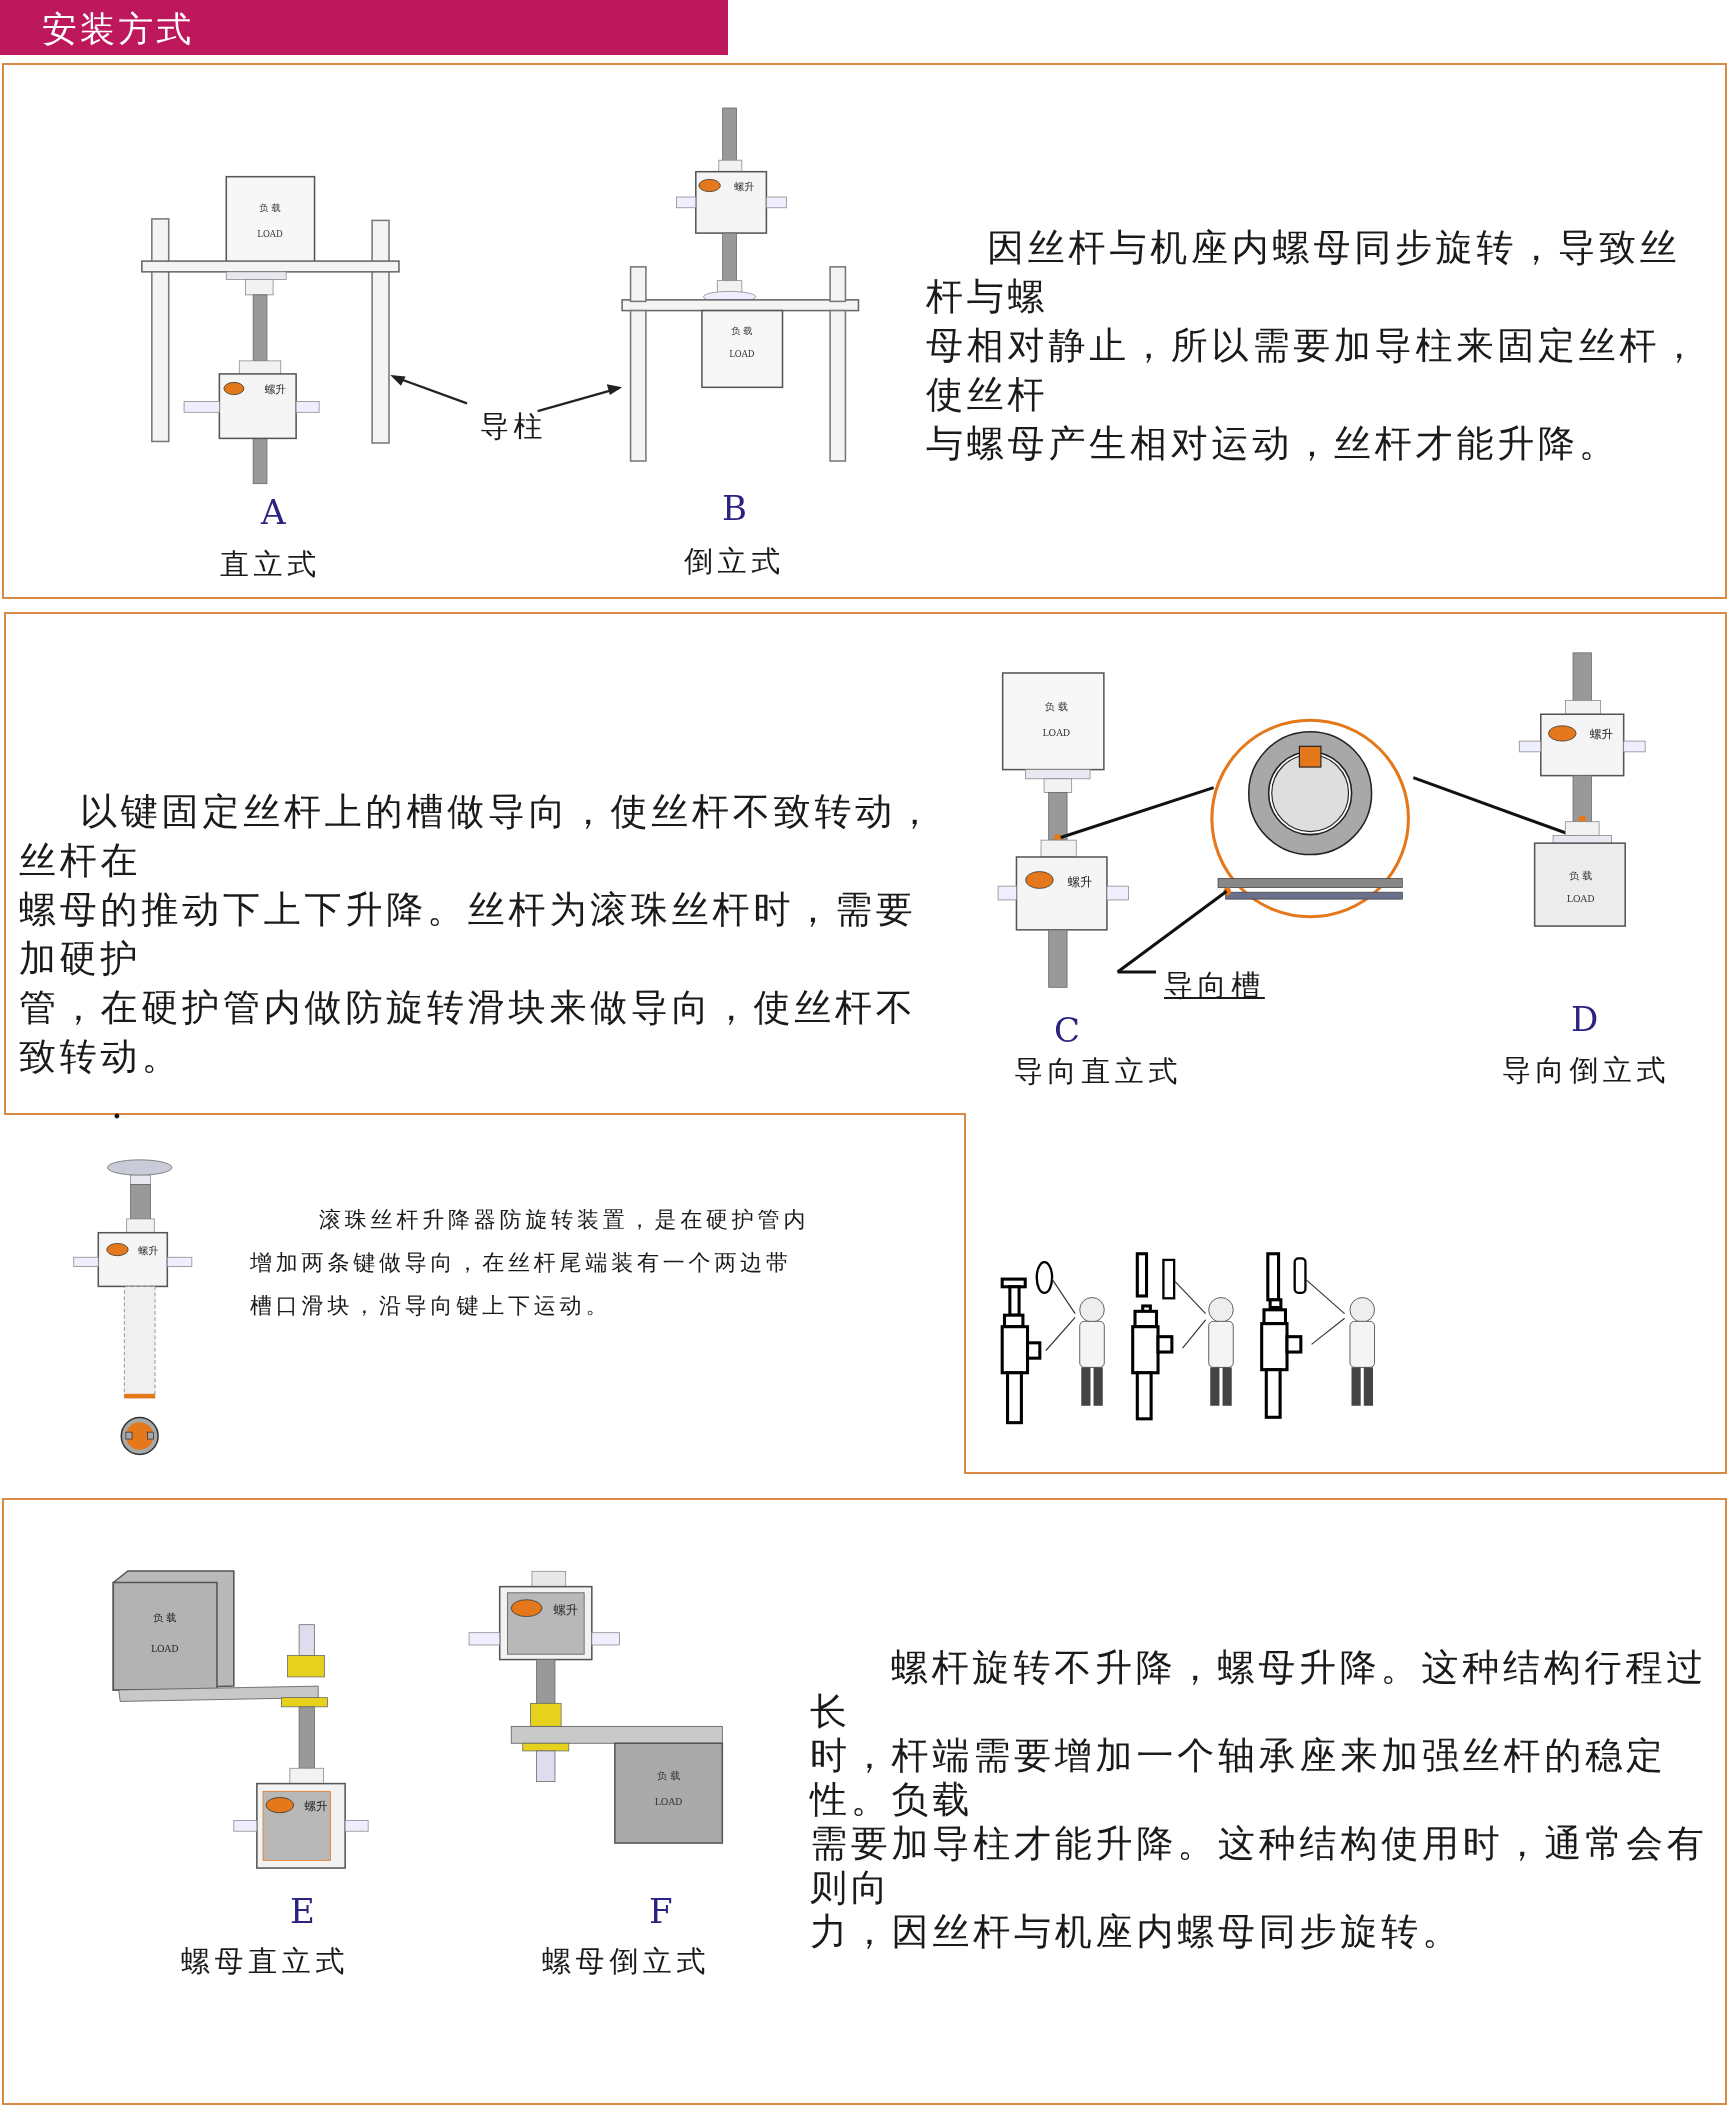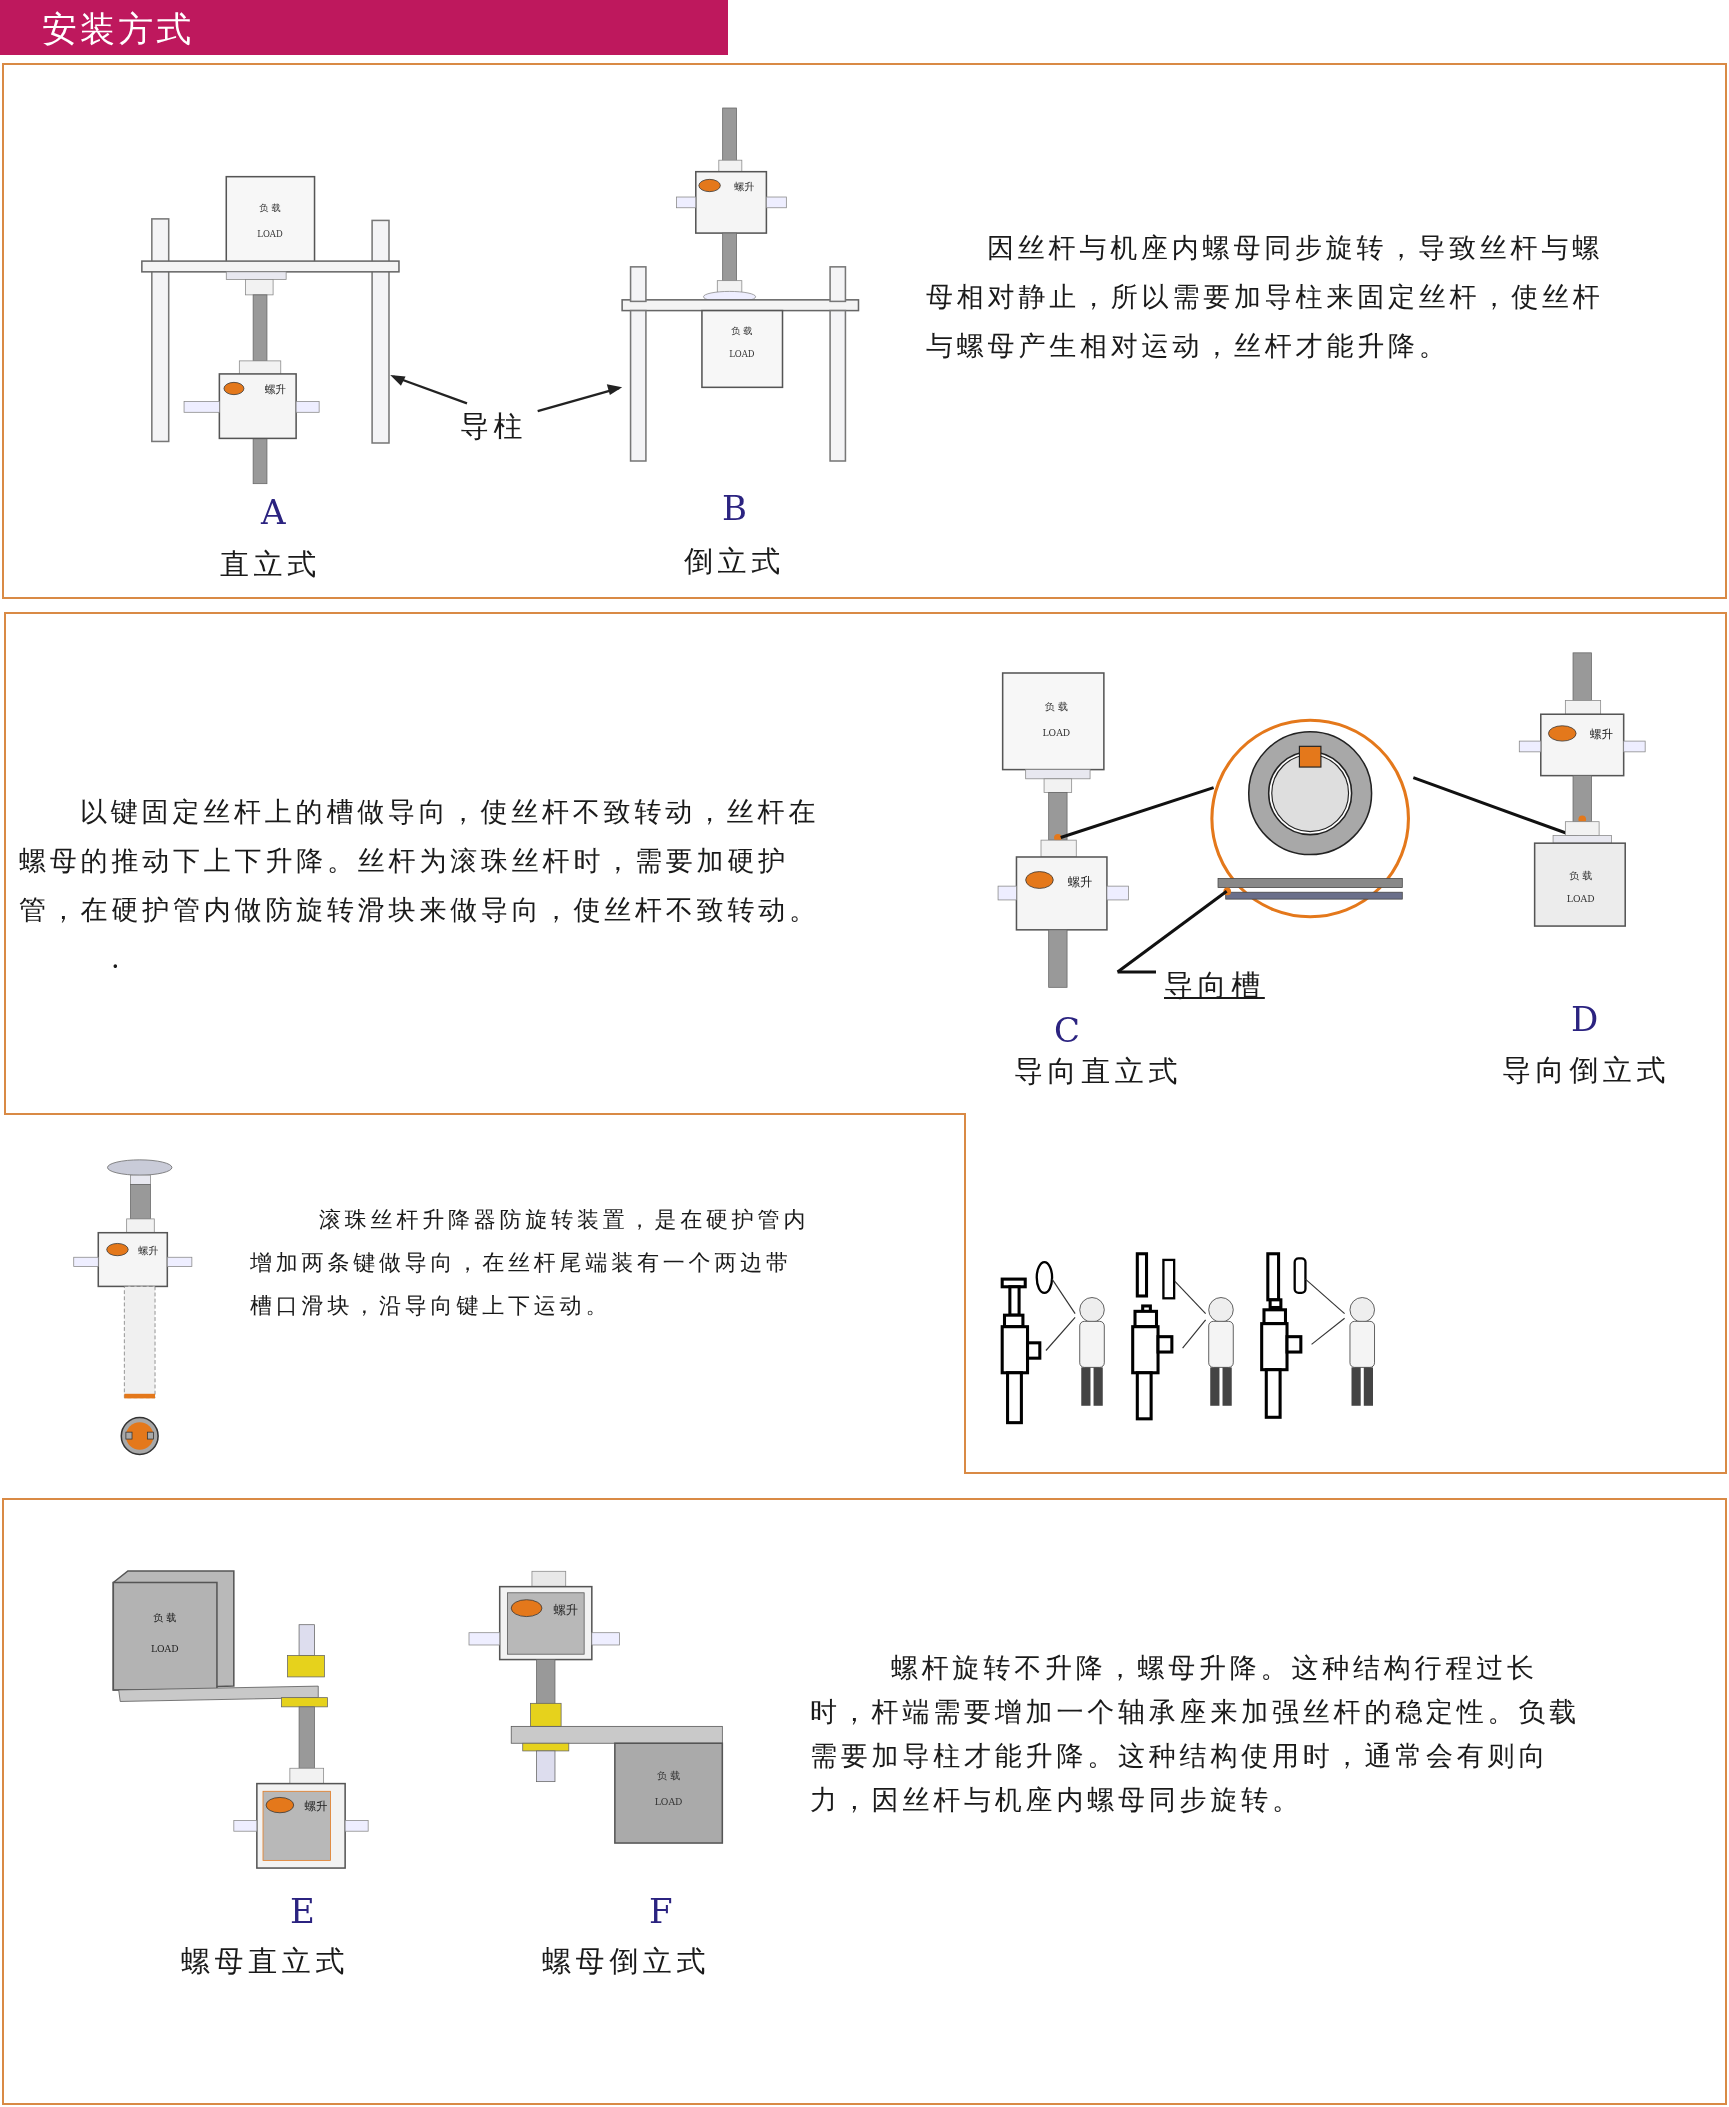--- a/index.html
+++ b/index.html
@@ -8,21 +8,21 @@
 
   .header-bar { position: absolute; left: 0; top: 0; width: 728px; height: 55px; background: #be185d; }
   .header-title { position: absolute; left: 42px; top: 6.1px; font-size: 35px; color: #fff; letter-spacing: 3.1px; font-family: "DejaVu Sans", sans-serif; }
 
   .panel { position: absolute; border: 2.3px solid #d98a45; background: #fff; }
   #panel1 { left: 2.3px; top: 63px; width: 1725px; height: 536px; }
   #panel2 { left: 3.8px; top: 612px; width: 1723px; height: 862px; }
   #panel2-sub { left: 3.8px; top: 1113px; width: 962px; height: 361px; border-left: none; border-bottom: none; }
   #panel3 { left: 2.3px; top: 1498px; width: 1725px; height: 607px; }
 
-  .para { position: absolute; font-size: 27px; line-height: 49px; color: #1a1a1a; letter-spacing: 3.8px; }
+  .para { position: absolute; font-size: 37px; line-height: 49px; color: #1a1a1a; letter-spacing: 3.8px; }
   .para .indent { display: inline-block; width: 61px; }
 
   .letter { position: absolute; font-size: 34px; color: #2b2380; font-family: "DejaVu Serif", serif; }
   .caption { position: absolute; font-size: 29px; color: #1a1a1a; letter-spacing: 4.6px; }
   .callout { position: absolute; font-size: 29px; color: #1a1a1a; letter-spacing: 4.6px; }
 
   svg { position: absolute; overflow: visible; }
 </style>
 </head>
 <body>
@@ -77,21 +77,21 @@
   <text x="170" y="295" font-size="12" text-anchor="middle" fill="#333">负 载</text>
   <text x="170" y="325" font-size="11" text-anchor="middle" fill="#333">LOAD</text>
 </svg>
 
 <svg style="left:0;top:0" width="1729" height="538" viewBox="0 0 2251 700">
   <line x1="608" y1="525" x2="512" y2="490" stroke="#222" stroke-width="3"></line>
   <polygon points="508,488 528,490 522,502" fill="#222"></polygon>
   <line x1="700" y1="535" x2="806" y2="505" stroke="#222" stroke-width="3"></line>
   <polygon points="810,504 790,500 794,514" fill="#222"></polygon>
 </svg>
-<div class="callout" style="left:460px;top:407px;">导柱</div>
+<div class="callout" style="left:480px;top:407px;">导柱</div>
 
 <div class="letter" style="left:261px;top:492px;">A</div>
 <div class="caption" style="left:220px;top:545px;">直立式</div>
 <div class="letter" style="left:722px;top:488px;">B</div>
 <div class="caption" style="left:684px;top:542px;">倒立式</div>
 
 <div class="para" style="left:926px;top:223px;width:784px;">
   <div><span class="indent"></span><span>因丝杆与机座内螺母同步旋转，导致丝杆与螺</span></div>
   <div>母相对静止，所以需要加导柱来固定丝杆，使丝杆</div>
   <div>与螺母产生相对运动，丝杆才能升降。</div>

